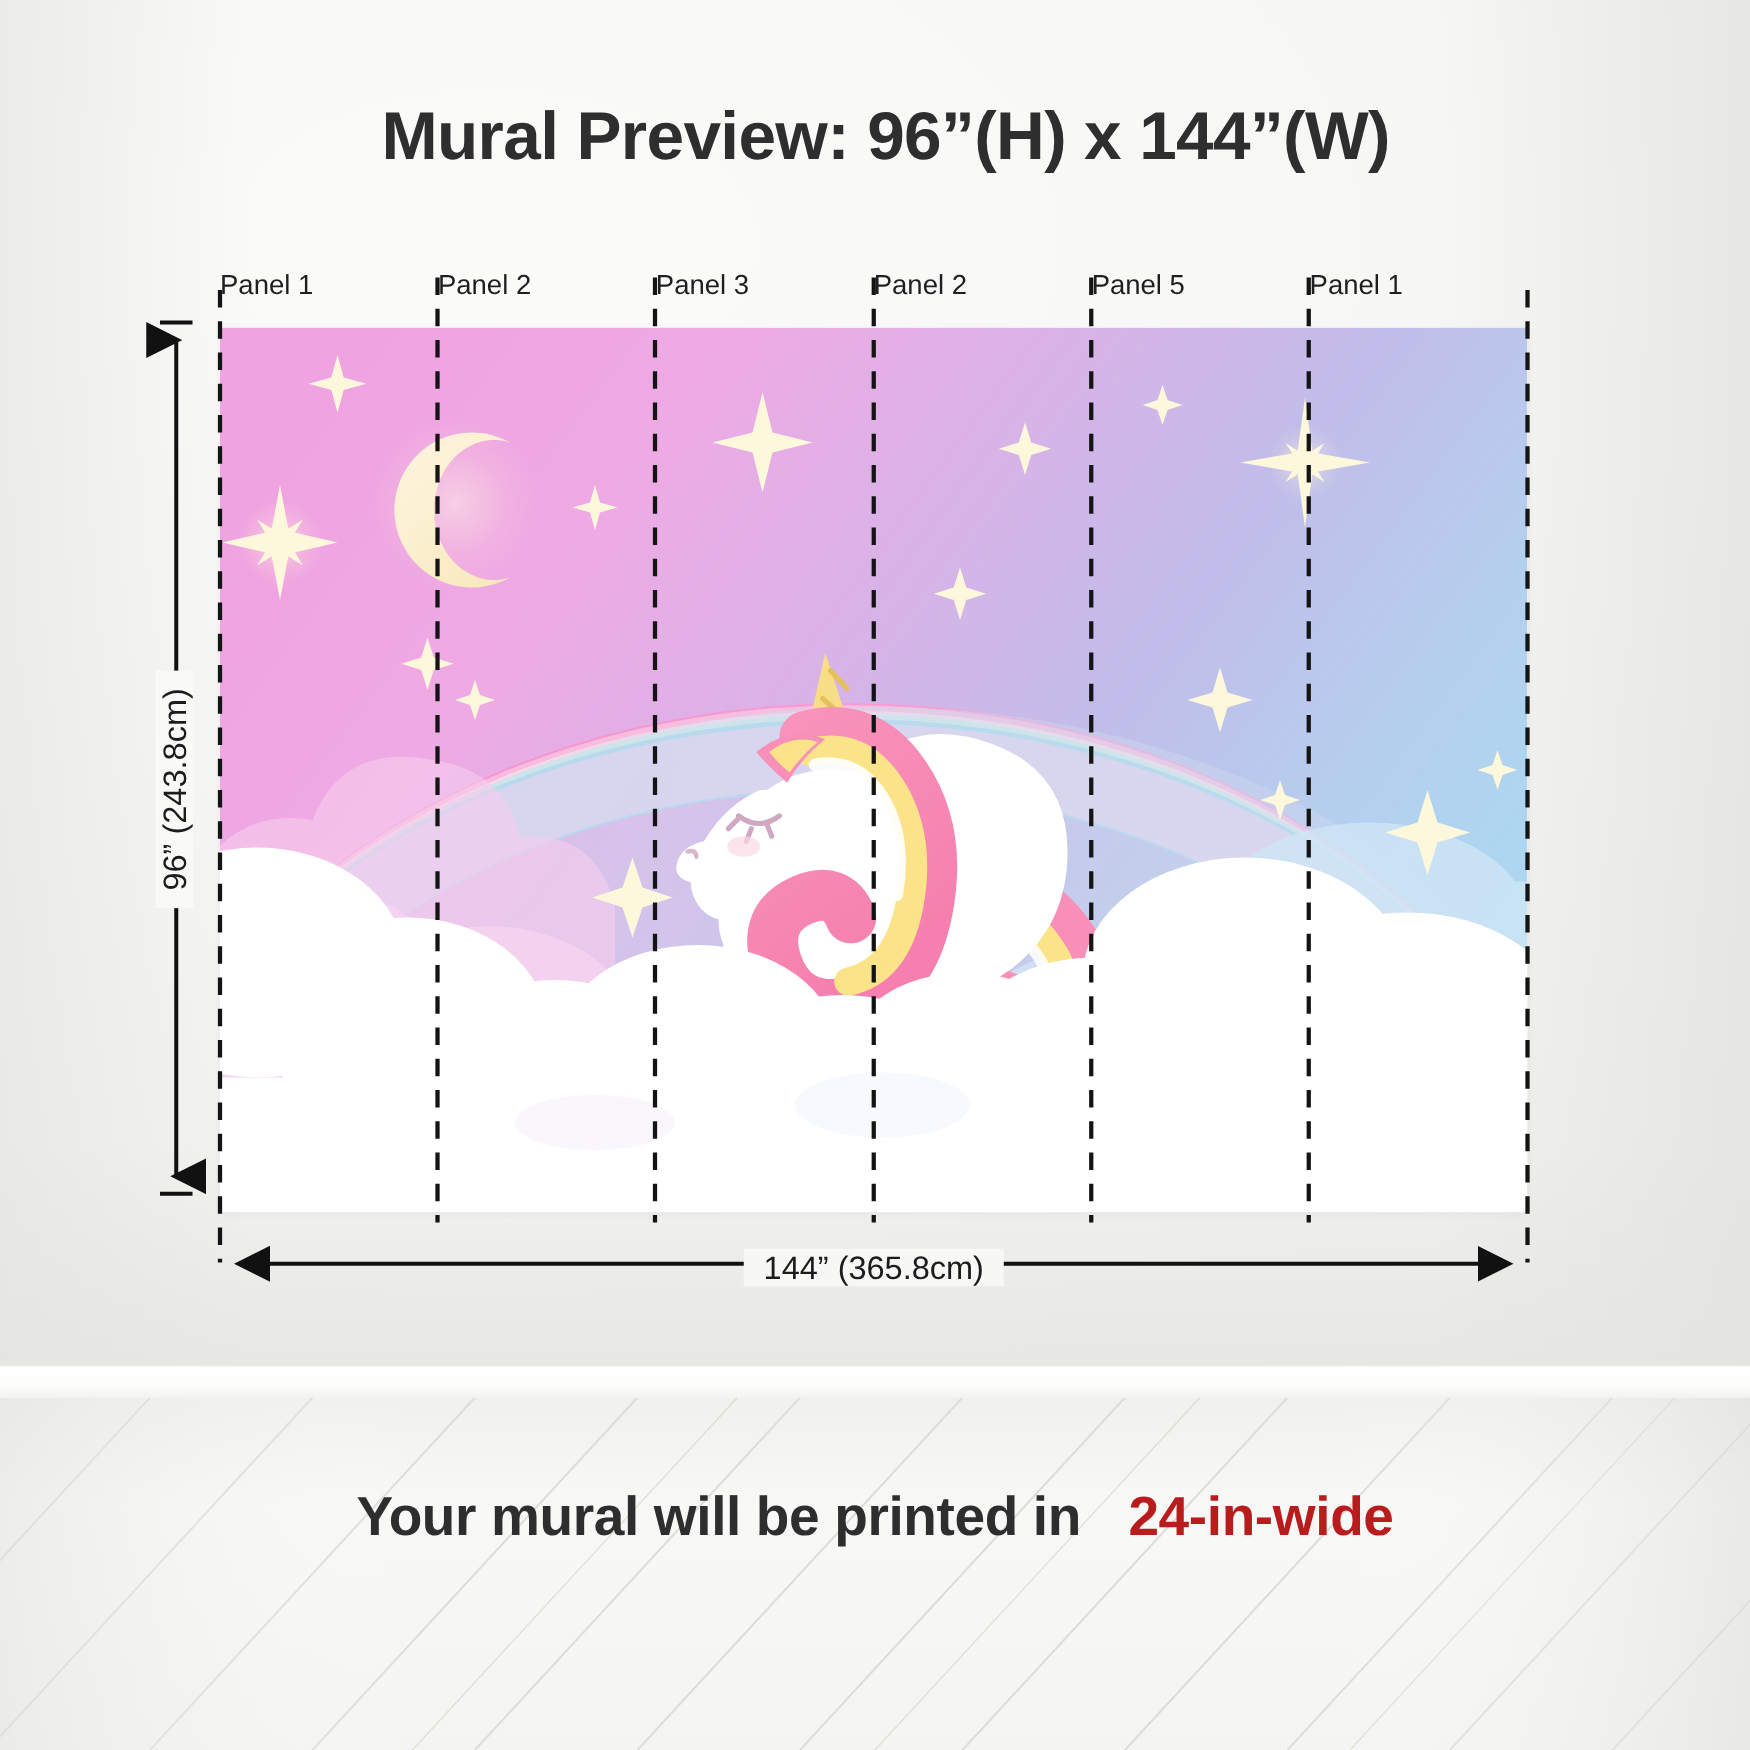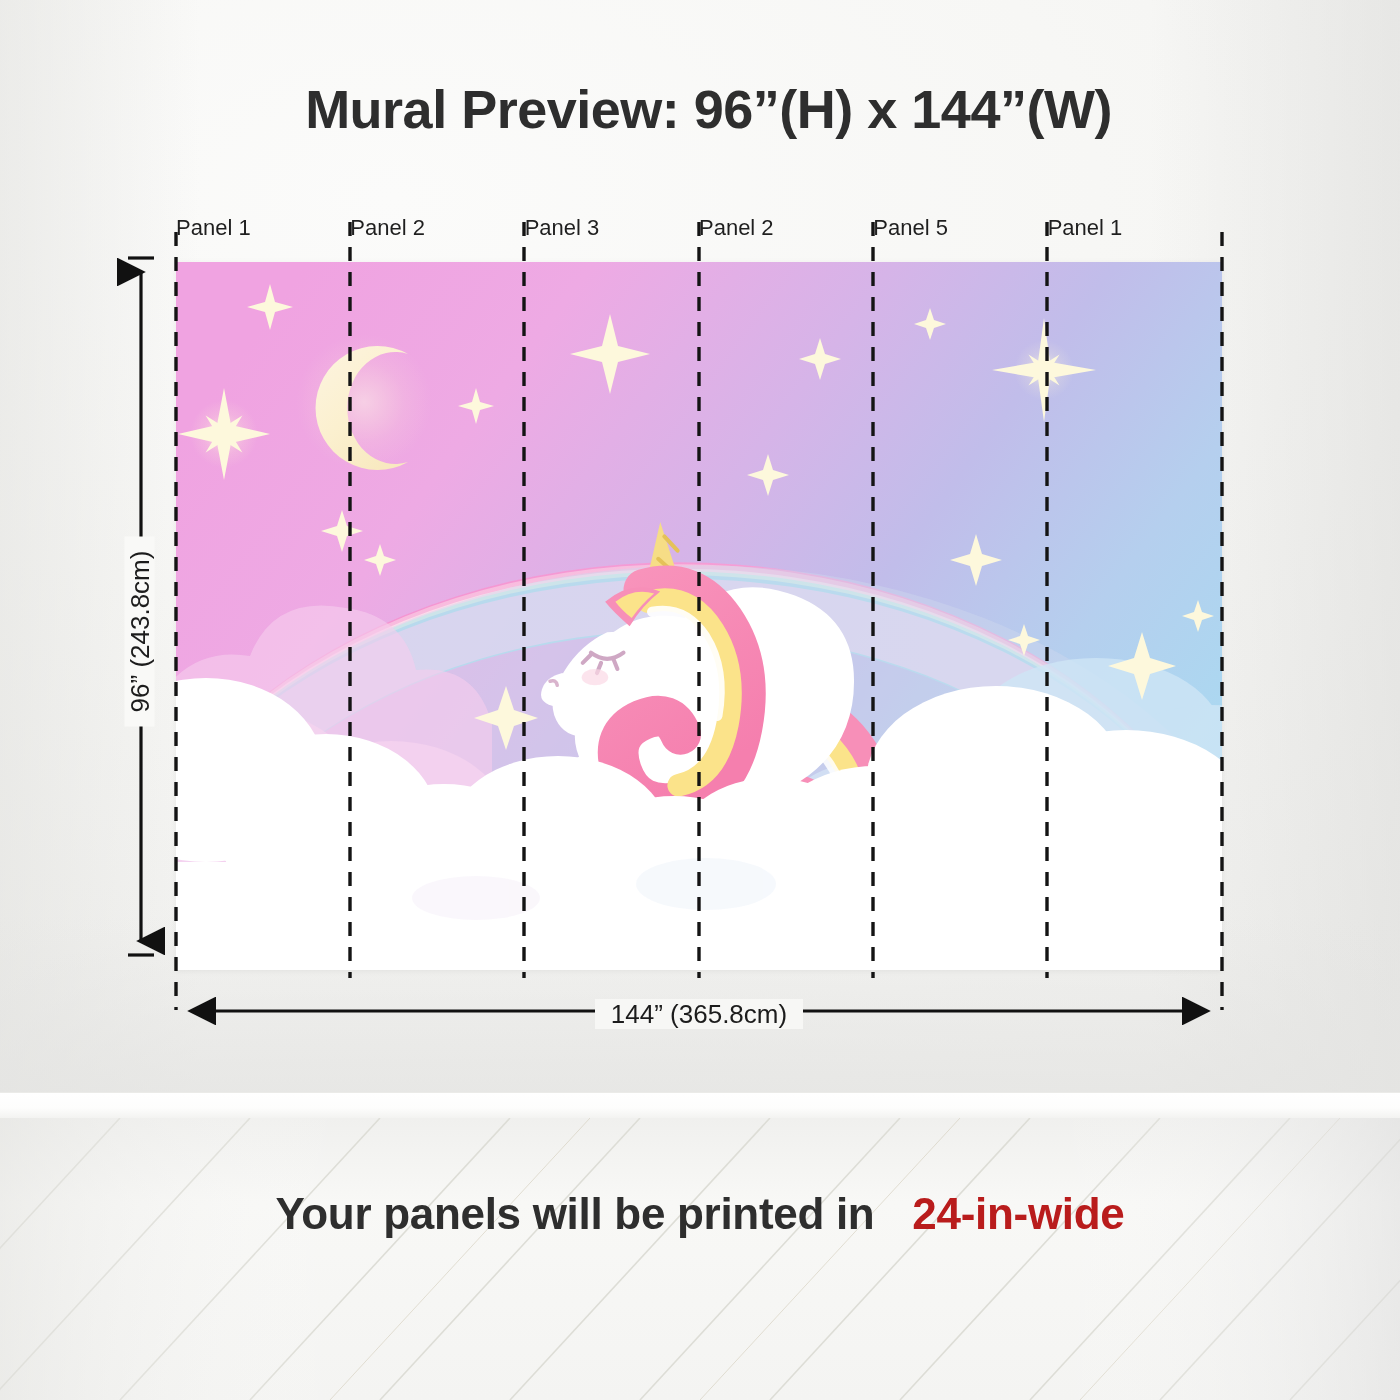--- a/index.html
+++ b/index.html
@@ -513,16 +513,16 @@
       <g stroke="#cfc8b4" stroke-width="1" opacity="0.55" fill="none">
         <line x1="330" y1="282" x2="590" y2="0"></line>
         <line x1="700" y1="282" x2="960" y2="0"></line>
         <line x1="1080" y1="282" x2="1340" y2="0"></line>
       </g>
       <rect x="0" y="0" width="1400" height="282" fill="url(#floorVig)"></rect>
     </svg>
   </div>
 
   <div class="caption">
-    <span class="line"><span>Your panels will be printed in </span><span class="accent">24-in-wide</span></span>
+    <span class="line"><span>Your mural will be printed in </span><span class="accent">24-in-wide</span></span>
   </div>
 
 </div>
 
 </body></html>

